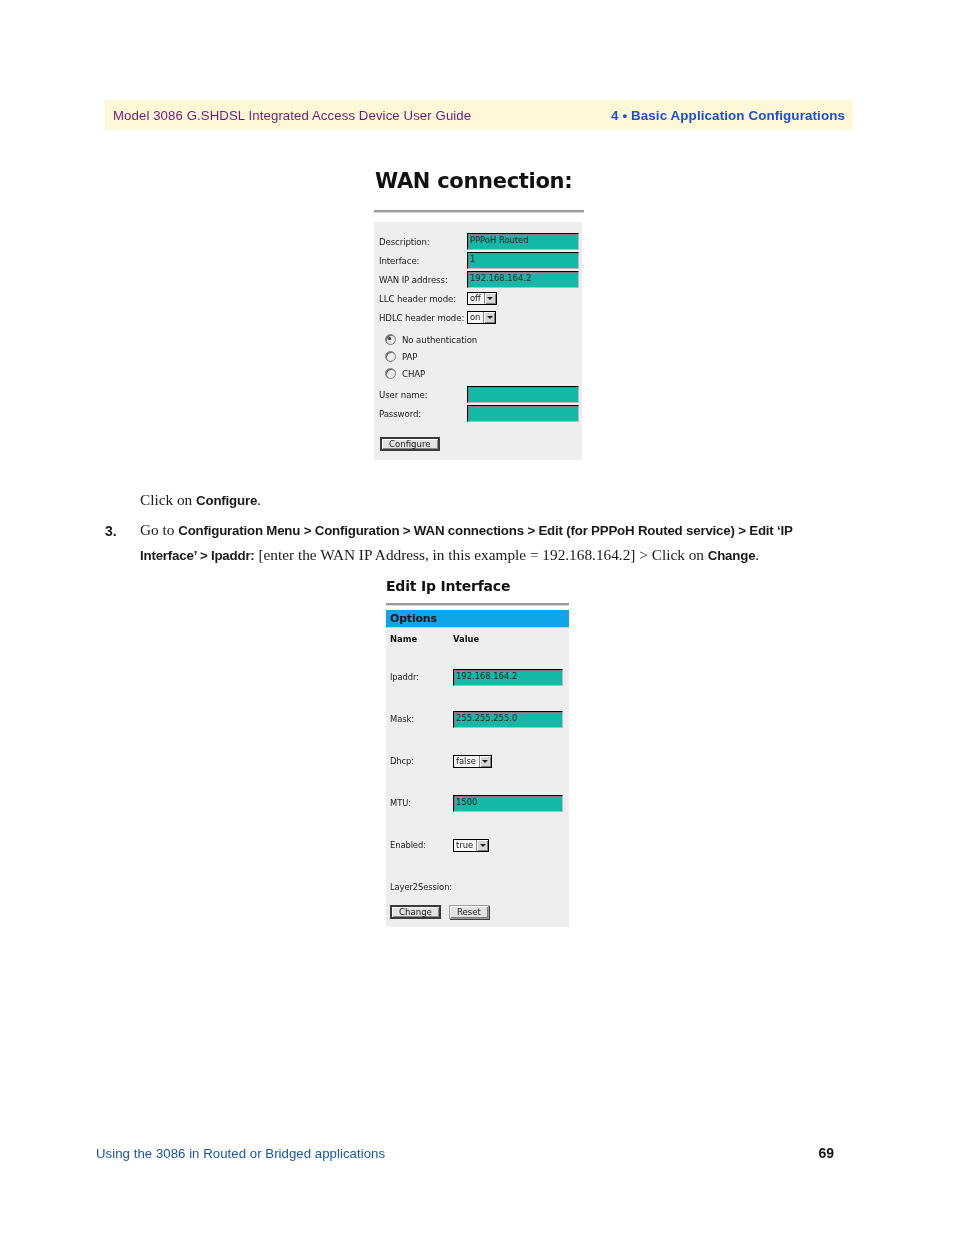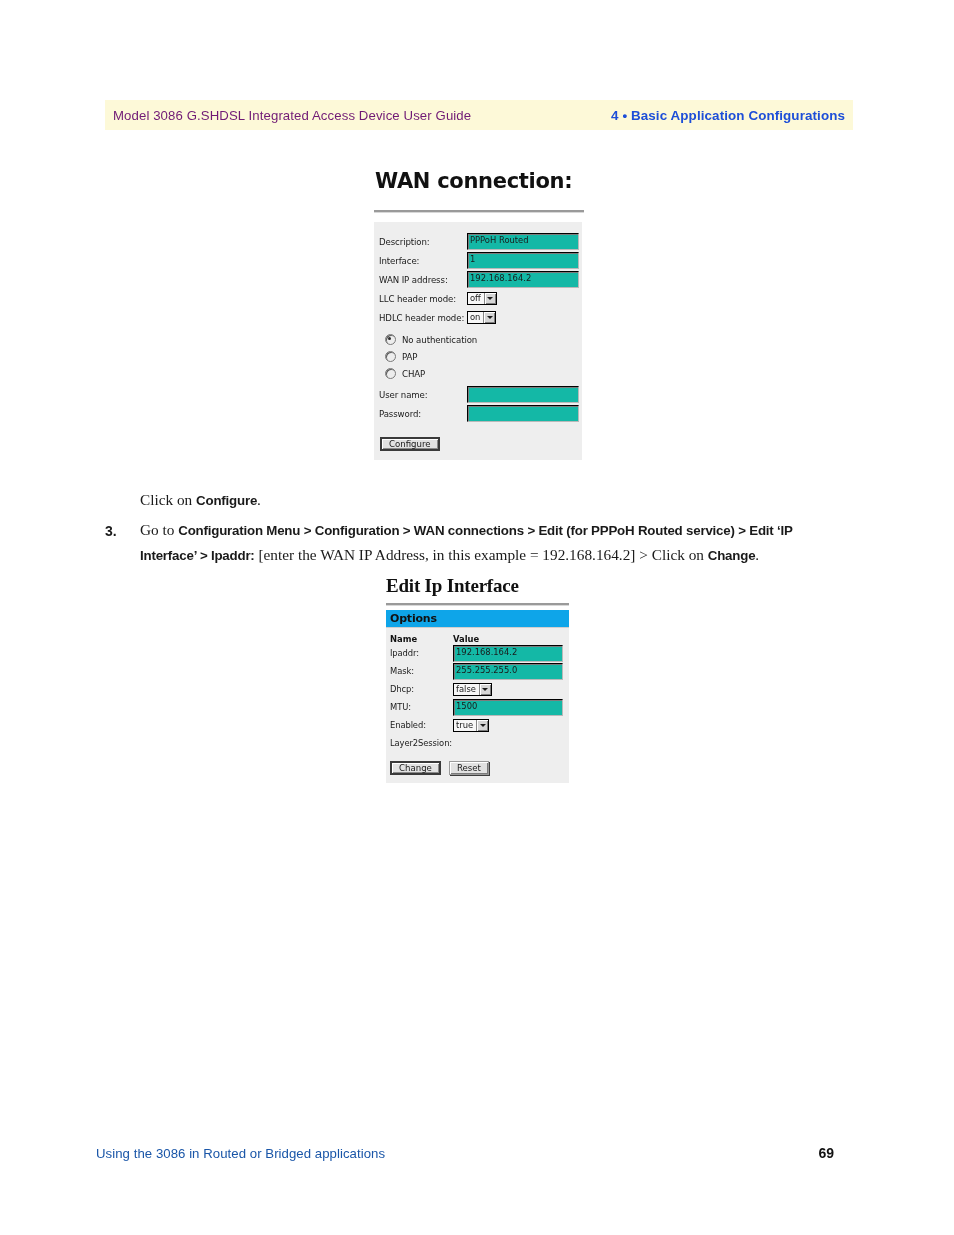--- a/index.html
+++ b/index.html
@@ -208,25 +208,24 @@
     padding: 10px 0 3px 6px;
   }
 
   
   #fig-eip {
     left: 386px;
     top: 574px;
     width: 183px;
   }
   #fig-eip .fig-title {
-    font-size: 19px;
+    font-size: 14px;
     line-height: 24px;
     margin: 0;
     letter-spacing: -0.2px;
-    font-family: Liberation Serif, serif;
   }
   #fig-eip .fig-rule { margin: 5px 0 4px 0; }
 
   .eip-panel {
     width: 183px;
     background: #eeeeee;
     box-sizing: border-box;
     padding-bottom: 6px;
   }
   .eip-optbar {
@@ -253,20 +252,21 @@
     font-weight: bold;
     font-size: 8.4px;
     color: #111;
   }
   .eip-head .c1 { width: 63px; flex: none; }
   .eip-row {
     display: flex;
     align-items: center;
     height: 18px;
     padding-left: 4px;
+    margin-top: 24px;
   }
   .eip-label {
     font-family: "DejaVu Sans", sans-serif;
     font-size: 8.4px;
     color: #1a1a1a;
     width: 63px;
     flex: none;
     white-space: nowrap;
     letter-spacing: -0.1px;
   }

